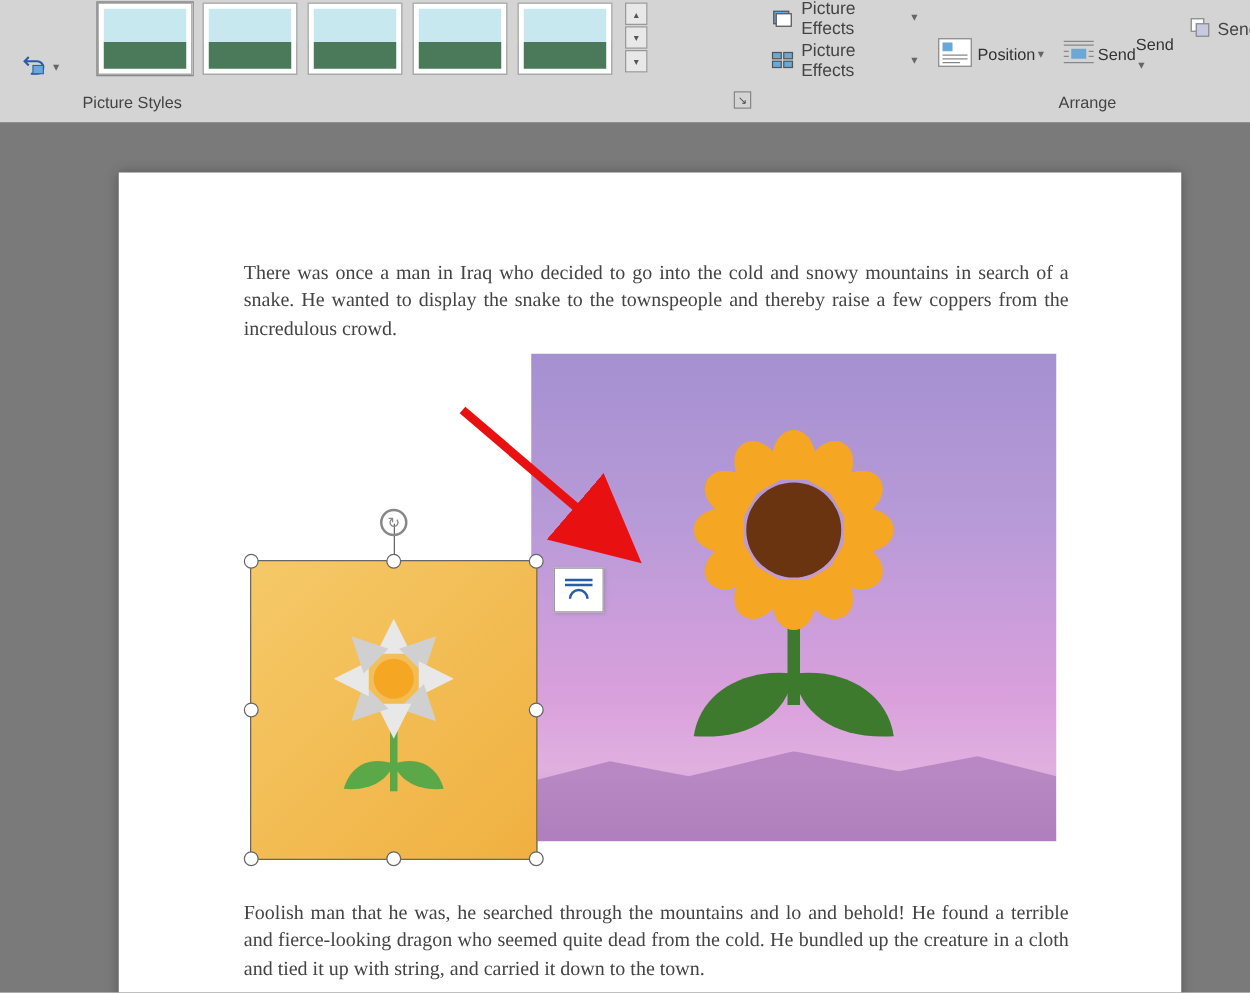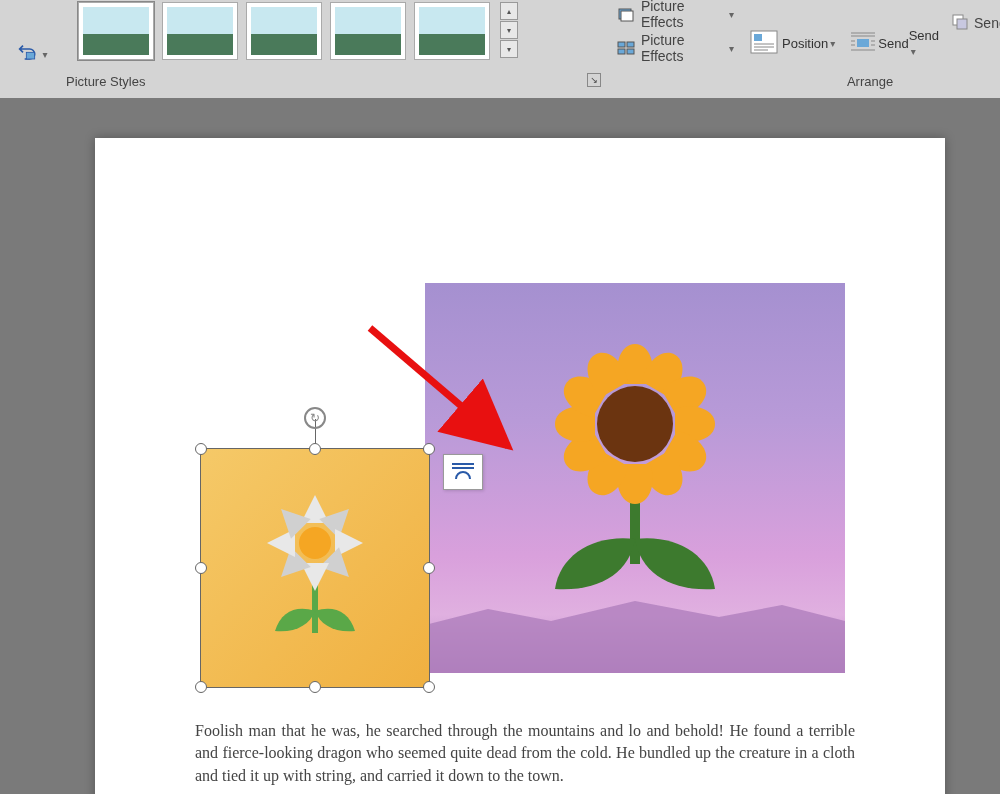--- a/index.html
+++ b/index.html
@@ -161,20 +161,21 @@
           <span>Selection</span>
         </div>
       </div>
     </div>
     <div class="arrange-caption">Arrange</div>
   </div>
 </div>
 
 <div class="doc-area">
   <div class="page">
+    <p class="body-text para1">There was once a man in Iraq who decided to go into the cold and snowy mountains in search of a snake. He wanted to display the snake to the townspeople and thereby raise a few coppers from the incredulous crowd.</p>
 
     <div class="big-image">
       <div class="mountain"></div>
       <svg class="sunflower" width="260" height="280" viewBox="0 0 260 280">
         <path d="M130 165 L130 240" stroke="#3d7a2e" stroke-width="10"></path>
         <path d="M130 215 C90 210 55 230 50 265 C95 268 125 248 130 215 Z" fill="#3d7a2e"></path>
         <path d="M130 215 C170 210 205 230 210 265 C165 268 135 248 130 215 Z" fill="#3d7a2e"></path>
         <g transform="translate(130,100)">
           <g fill="#f5a623">
             <path d="M0 -80 C15 -80 22 -58 15 -40 L-15 -40 C-22 -58 -15 -80 0 -80 Z"></path>

